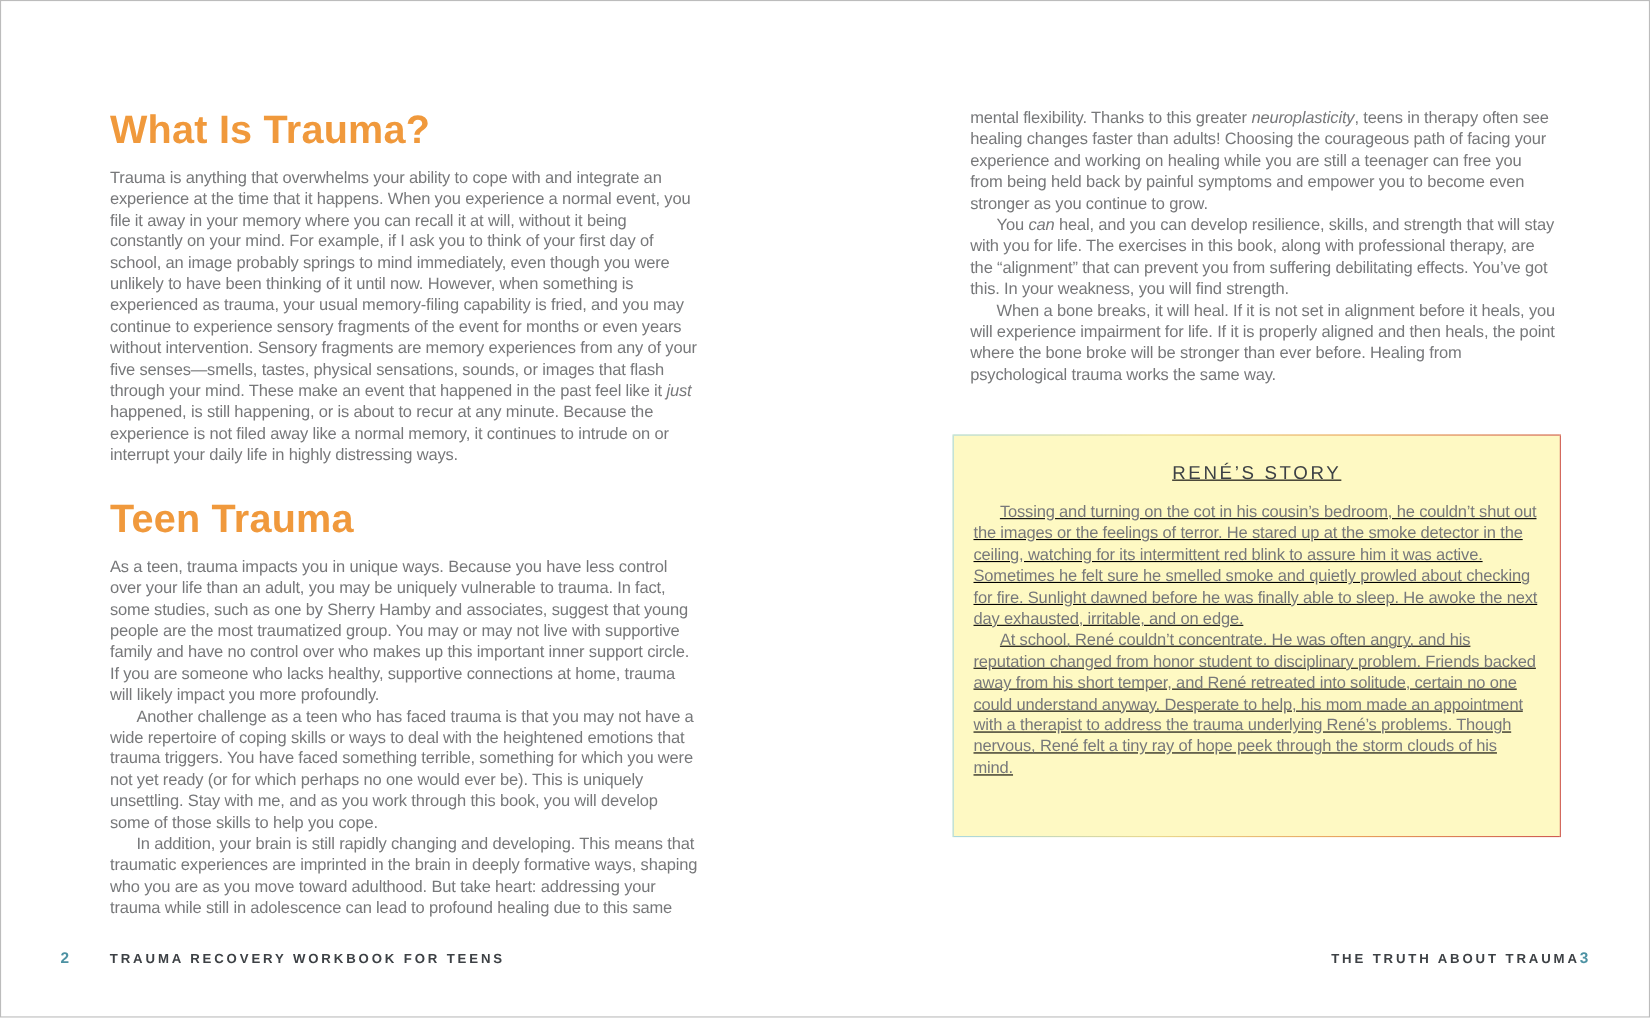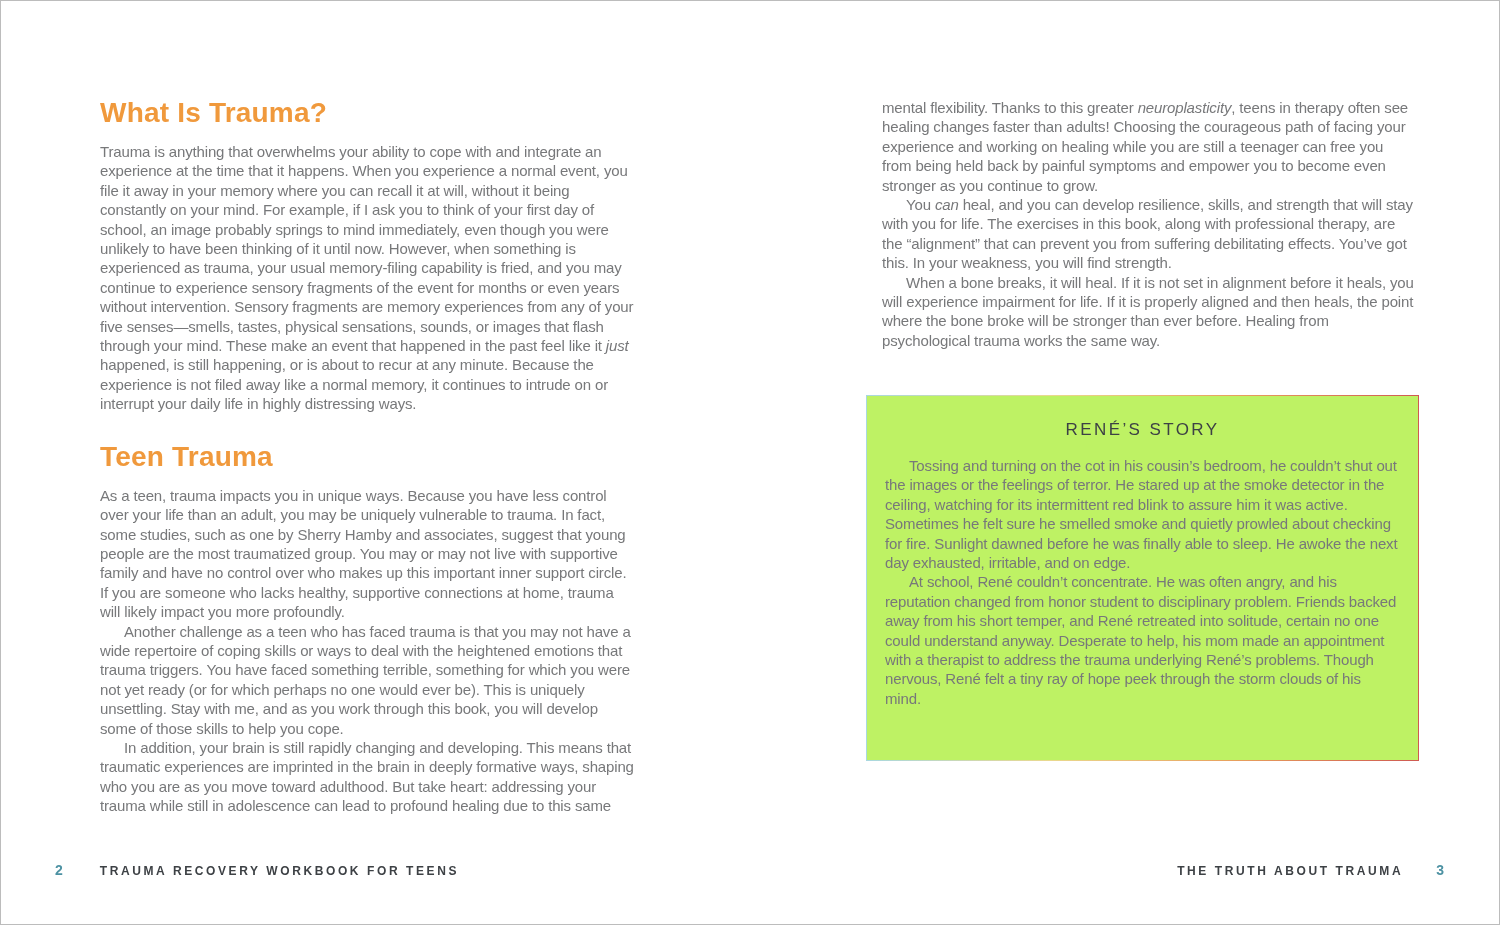--- a/index.html
+++ b/index.html
@@ -17,21 +17,21 @@
     inset: 0;
     border: 1px solid var(--page-border, #bcbcbc);
     pointer-events: none;
   }
   .col { position: absolute; }
   .col-left  { left: 100px; top: 97px;  width: 537px; }
   .col-right { left: 882px; top: 98px;  width: 534px; }
 
   .heading {
     margin: 0 0 13px 0;
-    font-size: 28px;
+    font-size: 36px;
     font-weight: 700;
     letter-spacing: 0.2px;
     color: var(--heading-orange, #f0993c);
   }
   .h-gap { margin-top: 27px; }
 
   .bodytext {
     margin: 0;
     font-size: 15px;
     line-height: 19.4px;
@@ -43,21 +43,22 @@
 
   .story-box {
     position: absolute;
     left: 866px;
     top: 395px;
     width: 553px;
     min-height: 366px;
     padding: 24px 18px 22px 18px;
     border: 1px solid #cf5a52;
     border-image: linear-gradient(90deg, #a9d8e0 0%, #ead98e 40%, #e8a05d 70%, #cf5a52 100%) 1;
-    background: #bef264;
+    background: #fef9c3;
+    text-decoration: underline;
   }
   .story-title {
     margin: 0 0 16px 0;
     text-align: center;
     font-size: 17px;
     font-weight: 400;
     letter-spacing: 2.4px;
     color: var(--footer-dark, #43474c);
   }
 
@@ -65,21 +66,21 @@
     position: absolute;
     bottom: 47px;
     display: flex;
     align-items: baseline;
     font-size: 12px;
     font-weight: 700;
     letter-spacing: 2.6px;
     color: var(--footer-dark, #3d4145);
   }
   .footer-left  { left: 55px;  gap: 37px; }
-  .footer-right { right: 56px; gap: 33px; }
+  .footer-right { right: 56px; }
   .page-num {
     font-size: 14px;
     letter-spacing: 0;
     color: var(--page-number-teal, #4d92a3);
   }
 </style>
 </head>
 <body>
 
 <div class="spread-border"></div>

